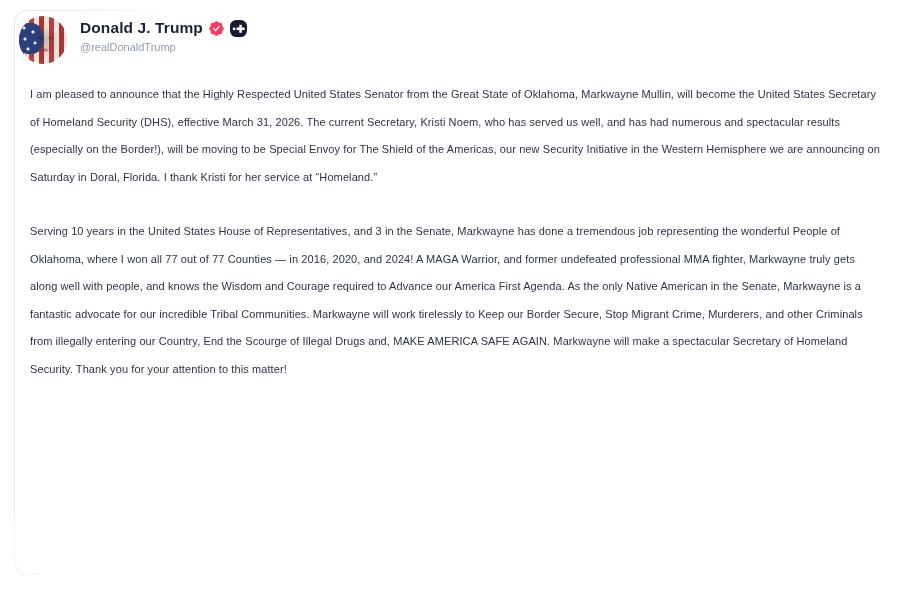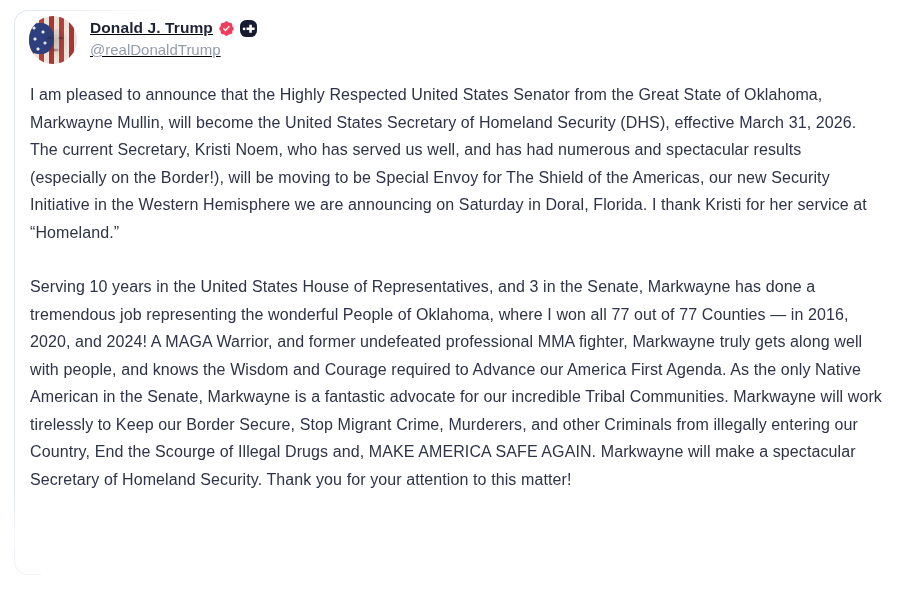--- a/index.html
+++ b/index.html
@@ -33,22 +33,22 @@
   .corner-bl {
     position: absolute; left: 14px; top: 548px;
     width: 26px; height: 26px;
     border-left: 1px solid rgba(226,232,241,0.55);
     border-bottom: 1px solid rgba(226,232,241,0.45);
     border-bottom-left-radius: 14px;
   }
 
   
   .header {
-    position: absolute; left: 29px; top: 16px;
-    display: flex; align-items: flex-start; text-decoration: underline;
+    position: absolute; left: 19px; top: 16px;
+    display: flex; align-items: flex-start;
   }
   .avatar {
     width: 48px; height: 48px; border-radius: 50%;
     position: relative; overflow: hidden; flex: 0 0 auto;
     background: repeating-linear-gradient(90deg,
       #a93636 0 5px, #e9e1d4 5px 10px,
       #b24040 10px 15px, #ece4d8 15px 20px,
       #a93636 20px 25px, #e9e1d4 25px 30px,
       #b24040 30px 35px, #ece4d8 35px 40px,
       #a93636 40px 45px, #e9e1d4 45px 50px);
@@ -76,28 +76,28 @@
       radial-gradient(ellipse at 50% 40%, rgba(70,45,40,.22), rgba(0,0,0,0) 65%);
   }
   .id-block { margin-left: 13px; padding-top: 3px; }
   .name-row { display: flex; align-items: center; gap: 5px; }
   .display-name {
     font-size: 15.5px; font-weight: 700; color: #1d2235;
     letter-spacing: .1px; cursor: pointer;
   }
   .badge { width: 17px; height: 17px; display: inline-block; }
   .handle {
-    margin-top: 4px; font-size: 15px; color: #949dac; cursor: pointer;
+    margin-top: 4px; font-size: 11px; color: #949dac; cursor: pointer;
   }
 
   
   .post-body {
     position: absolute; left: 30px; top: 81px;
     width: 852px;
-    font-size: 16px; line-height: 27.5px;
+    font-size: 11px; line-height: 27.5px;
     color: #2e3347; letter-spacing: .1px;
   }
   .post-body p { margin: 0 0 27px 0; }
   .post-body p:last-child { margin-bottom: 8px; }
 </style>
 </head>
 <body>
 
 <div class="corner-tl"></div>
 <div class="edge-top"></div>

